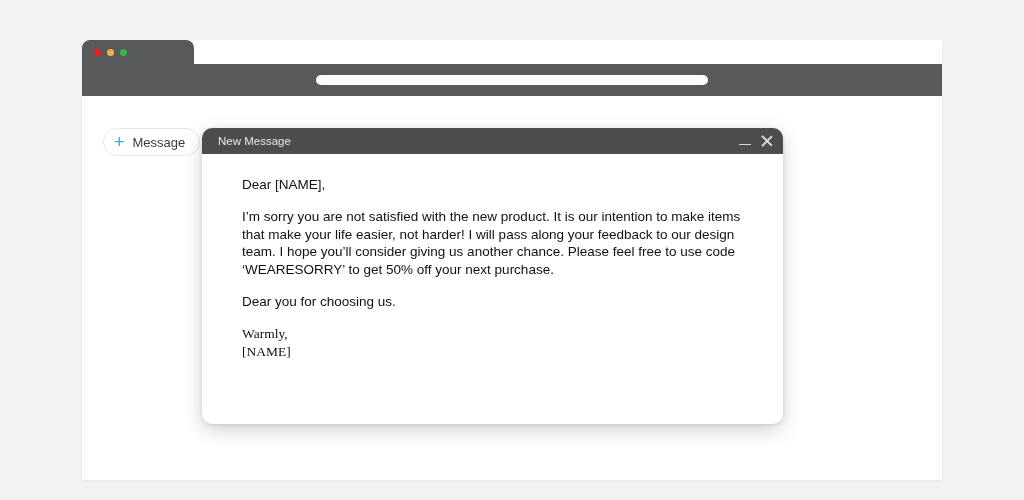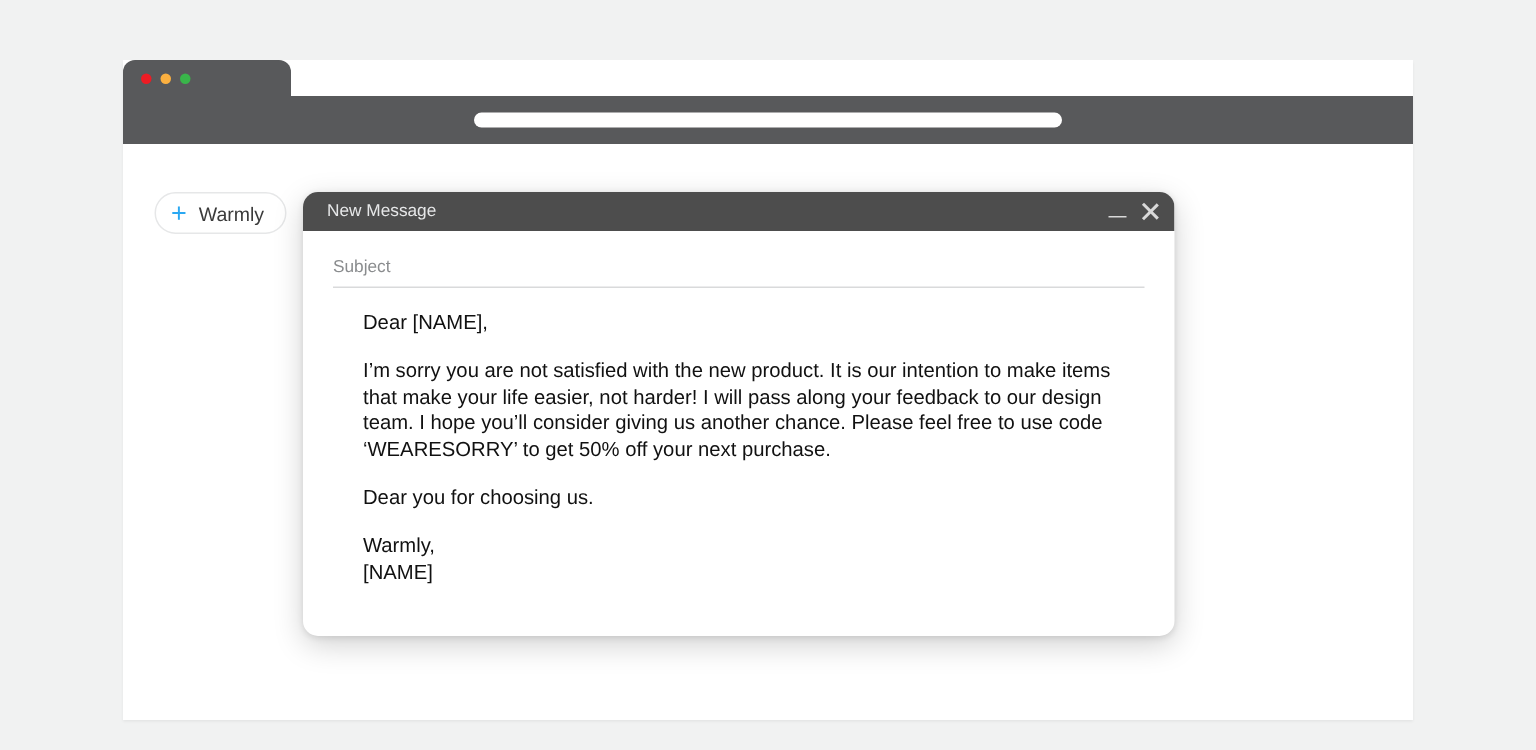--- a/index.html
+++ b/index.html
@@ -115,21 +115,21 @@
   .field-label { font-size: 11.5px; color: #8a8c8e; }
 
   .email-content {
     padding-top: 14px;
     font-size: 13.5px;
     line-height: 1.32;
     color: #111;
   }
   .email-content p { margin-bottom: 14px; margin-left: 20px; }
   .email-content p:last-child { margin-bottom: 0; }
-  .sig-line { line-height: 1.3; }
+  .sig-line { line-height: 1.3; font-family: Liberation Serif, serif; }
 </style>
 </head>
 <body>
 
 <div class="browser-window">
 
   <div class="browser-tab-bar">
     <div class="browser-tab">
       <span class="traffic-dot dot-red"></span>
       <span class="traffic-dot dot-yellow"></span>
@@ -138,36 +138,33 @@
   </div>
 
   <div class="browser-toolbar">
     <input class="url-bar" type="text" style="">
   </div>
 
   <div class="browser-content">
 
     <button class="compose-btn">
       <span class="plus">+</span>
-      <span>Warmly</span>
+      <span>Message</span>
     </button>
 
     <div class="message-window">
       <div class="msg-header">
         <span>New Message</span>
         <div class="msg-header-actions">
           <span class="min-icon"></span>
           <span class="close-icon"></span>
         </div>
       </div>
 
       <div class="msg-body">
-        <div class="field-row">
-          <span class="field-label">Subject</span>
-        </div>
 
         <div class="email-content">
           <p>Dear [NAME],</p>
           <p>I’m sorry you are not satisfied with the new product. It is our intention to make items that make your life easier, not harder! I will pass along your feedback to our design team. I hope you’ll consider giving us another chance. Please feel free to use code ‘WEARESORRY’ to get 50% off your next purchase.</p>
           <p>Dear you for choosing us.</p>
           <p>
             <span class="sig-line">Warmly,</span><br>
             <span class="sig-line">[NAME]</span>
           </p>
         </div>

